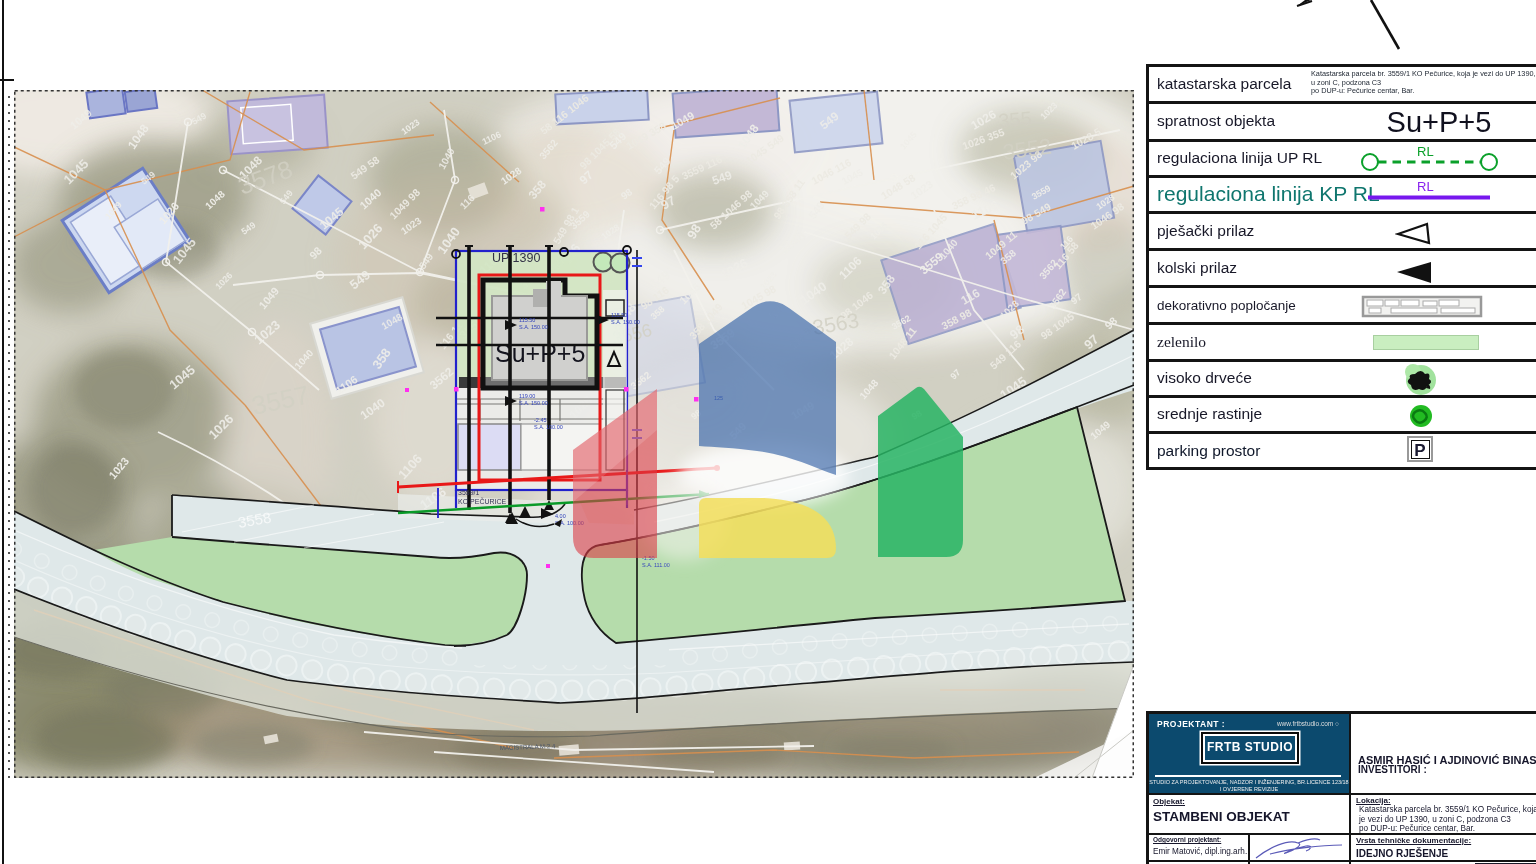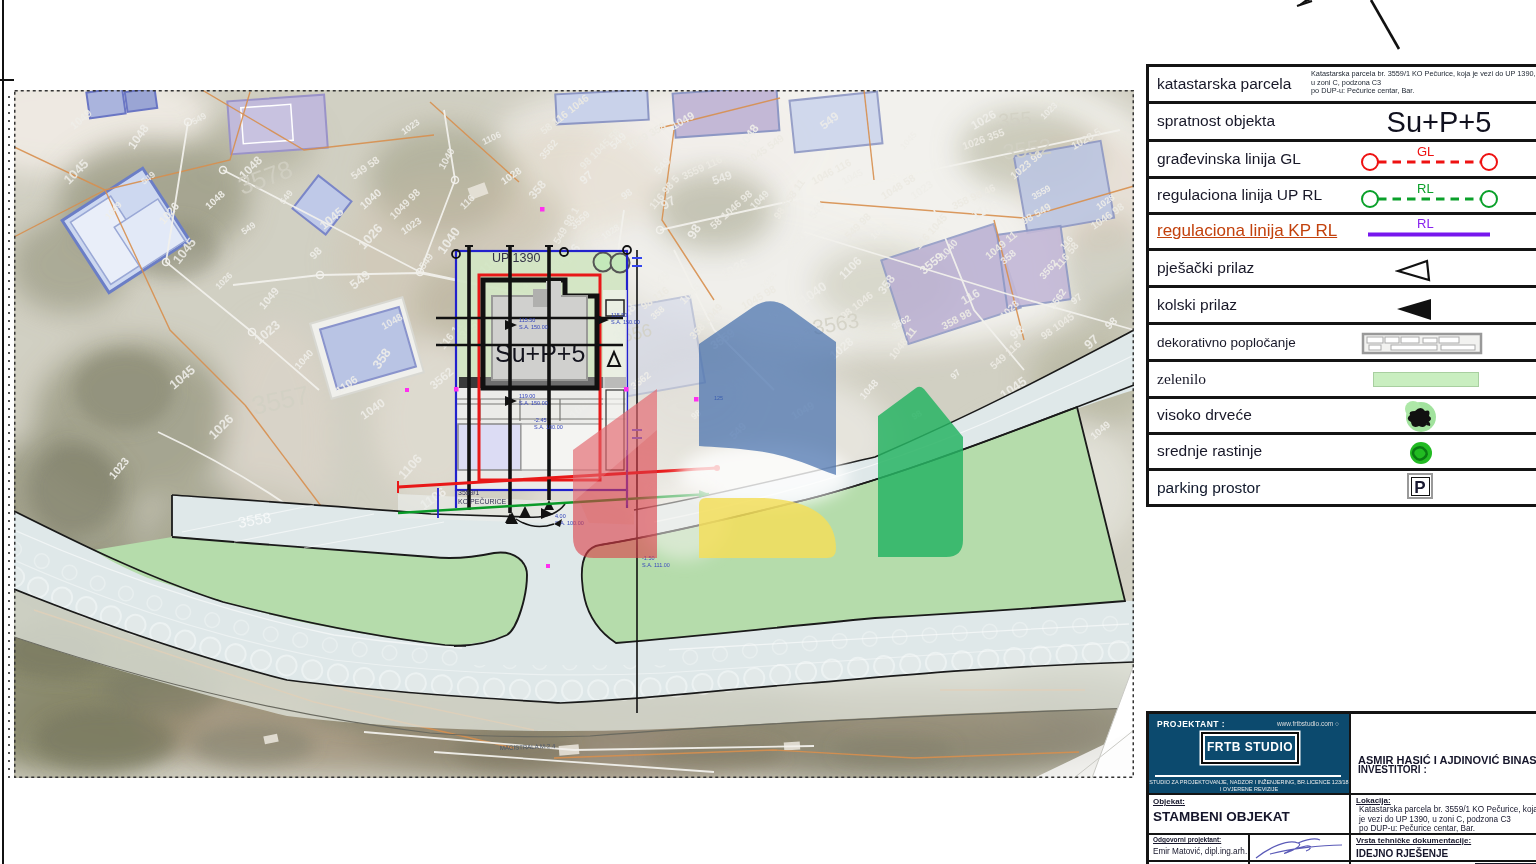--- a/index.html
+++ b/index.html
@@ -516,40 +516,31 @@
 
   <div style="position:absolute;left:1146px;top:64px;width:390px;border-left:3px solid #141414;border-top:3px solid #141414;">
     <div style="position:relative;height:36.5px;border-bottom:3px solid #141414;padding-left:37px;">
         <div style="position:absolute;left:8px;top:50%;transform:translateY(-50%);font-size:15.5px;color:#181828;">katastarska parcela</div>
         <div style="position:absolute;left:162px;top:3px;width:226px;font-size:7.3px;line-height:8.6px;color:#1c2430;">Katastarska parcela br. 3559/1  KO Pečurice, koja je vezi do UP 1390,<br>u zoni C, podzona C3<br>po DUP-u: Pečurice centar, Bar.</div>
       </div>
 <div style="position:relative;height:38px;border-bottom:3px solid #141414;">
         <div style="position:absolute;left:8px;top:50%;transform:translateY(-50%);font-size:15.5px;color:#181828;">spratnost objekta</div>
         <div style="position:absolute;left:225px;top:2px;width:130px;text-align:center;font-size:29px;color:#10101e;">Su+P+5</div>
       </div>
-<div style="position:relative;height:37px;border-bottom:3px solid #141414;">
-        <div style="position:absolute;left:8px;top:50%;transform:translateY(-50%);font-size:15.5px;color:#181828;">građevinska linija GL</div>
-        <svg width="156" height="37" style="position:absolute;left:200px;top:0">
-          <text x="68" y="14" font-size="13" fill="#ee1111">GL</text>
-          <line x1="29" y1="20" x2="133" y2="20" stroke="#ee1111" stroke-width="3" stroke-dasharray="8.5 6"></line>
-          <circle cx="21" cy="20" r="8" fill="#fff" stroke="#ee1111" stroke-width="2"></circle>
-          <circle cx="140" cy="20" r="8" fill="#fff" stroke="#ee1111" stroke-width="2"></circle>
-        </svg>
-      </div>
 <div style="position:relative;height:36px;border-bottom:3px solid #141414;">
         <div style="position:absolute;left:8px;top:50%;transform:translateY(-50%);font-size:15.5px;color:#181828;">regulaciona linija UP RL</div>
         <svg width="156" height="37" style="position:absolute;left:200px;top:0">
           <text x="68" y="14" font-size="13" fill="#0aa02a">RL</text>
           <line x1="29" y1="20" x2="133" y2="20" stroke="#0aa02a" stroke-width="3" stroke-dasharray="8.5 6"></line>
           <circle cx="21" cy="20" r="8" fill="#fff" stroke="#0aa02a" stroke-width="2"></circle>
           <circle cx="140" cy="20" r="8" fill="#fff" stroke="#0aa02a" stroke-width="2"></circle>
         </svg>
       </div>
 <div style="position:relative;height:36.5px;border-bottom:3px solid #141414;">
-        <div style="position:absolute;left:8px;top:50%;transform:translateY(-50%);font-size:17px;color:#c2410c;text-decoration:underline;">regulaciona linija KP RL</div>
+        <div style="position:absolute;left:8px;top:50%;transform:translateY(-50%);font-size:21px;color:#0f766e;">regulaciona linija KP RL</div>
         <svg width="156" height="37" style="position:absolute;left:200px;top:0">
           <text x="68" y="13" font-size="13" fill="#8822ee">RL</text>
           <line x1="19" y1="19.5" x2="141" y2="19.5" stroke="#7718ee" stroke-width="4"></line>
         </svg>
       </div>
 <div style="position:relative;height:37px;border-bottom:3px solid #141414;">
         <div style="position:absolute;left:8px;top:50%;transform:translateY(-50%);font-size:15.5px;color:#181828;">pješački prilaz</div>
         <svg width="40" height="37" style="position:absolute;left:246px;top:0">
           <polygon points="3,20 32,10 34,29" fill="#fff" stroke="#111" stroke-width="2.2"></polygon>
         </svg>

